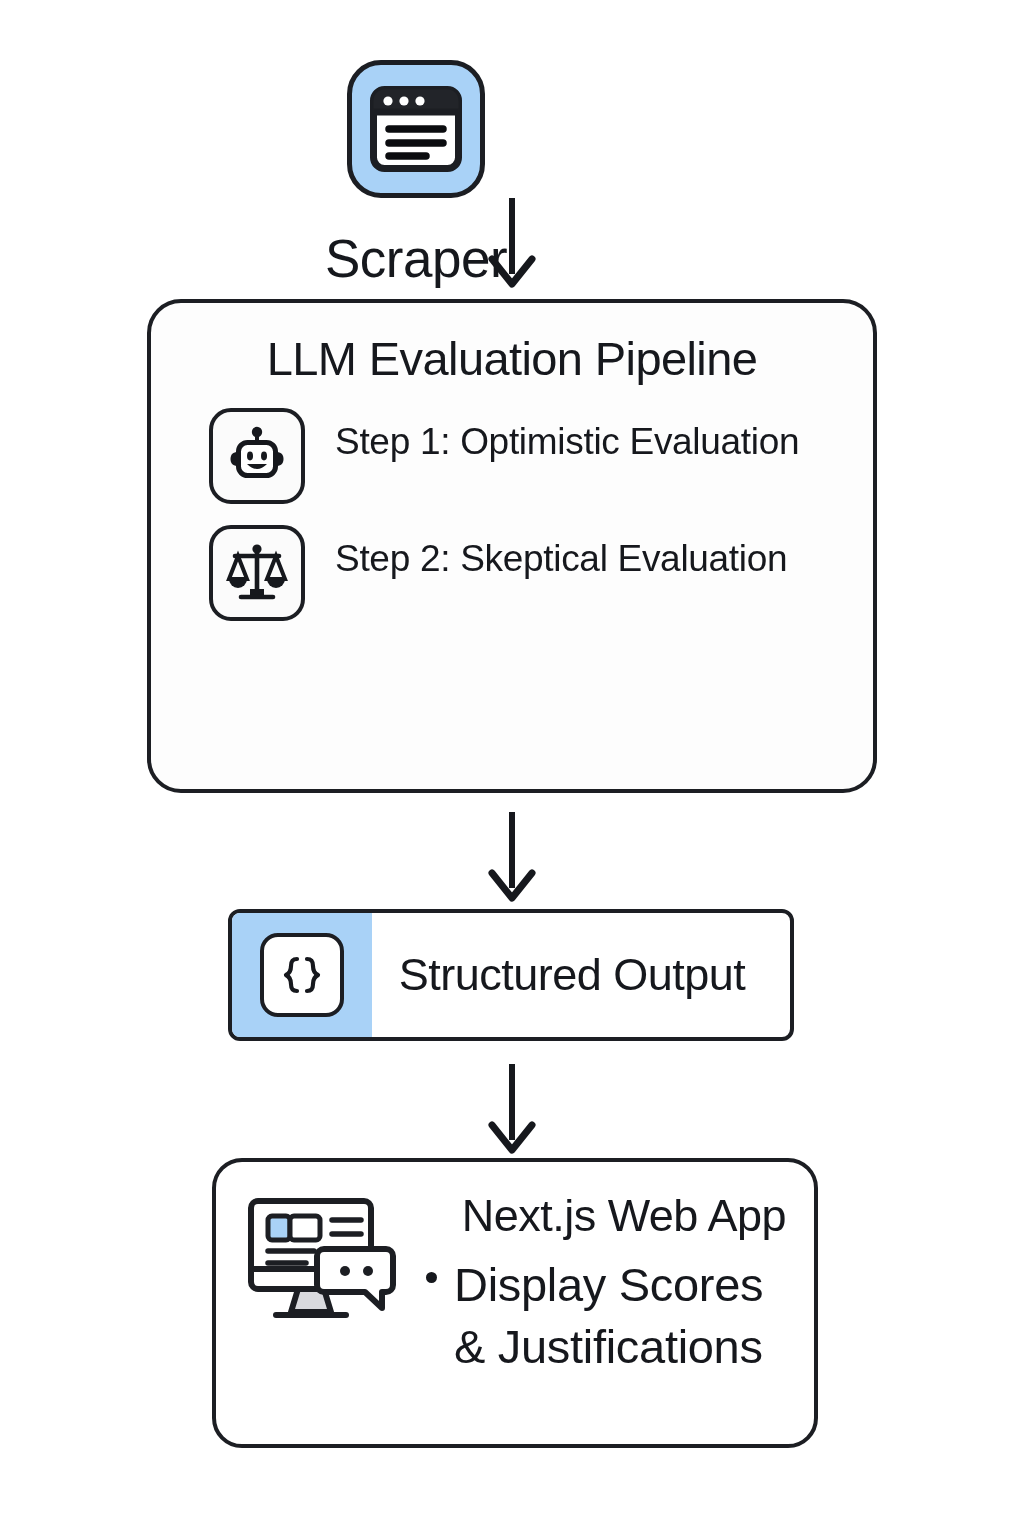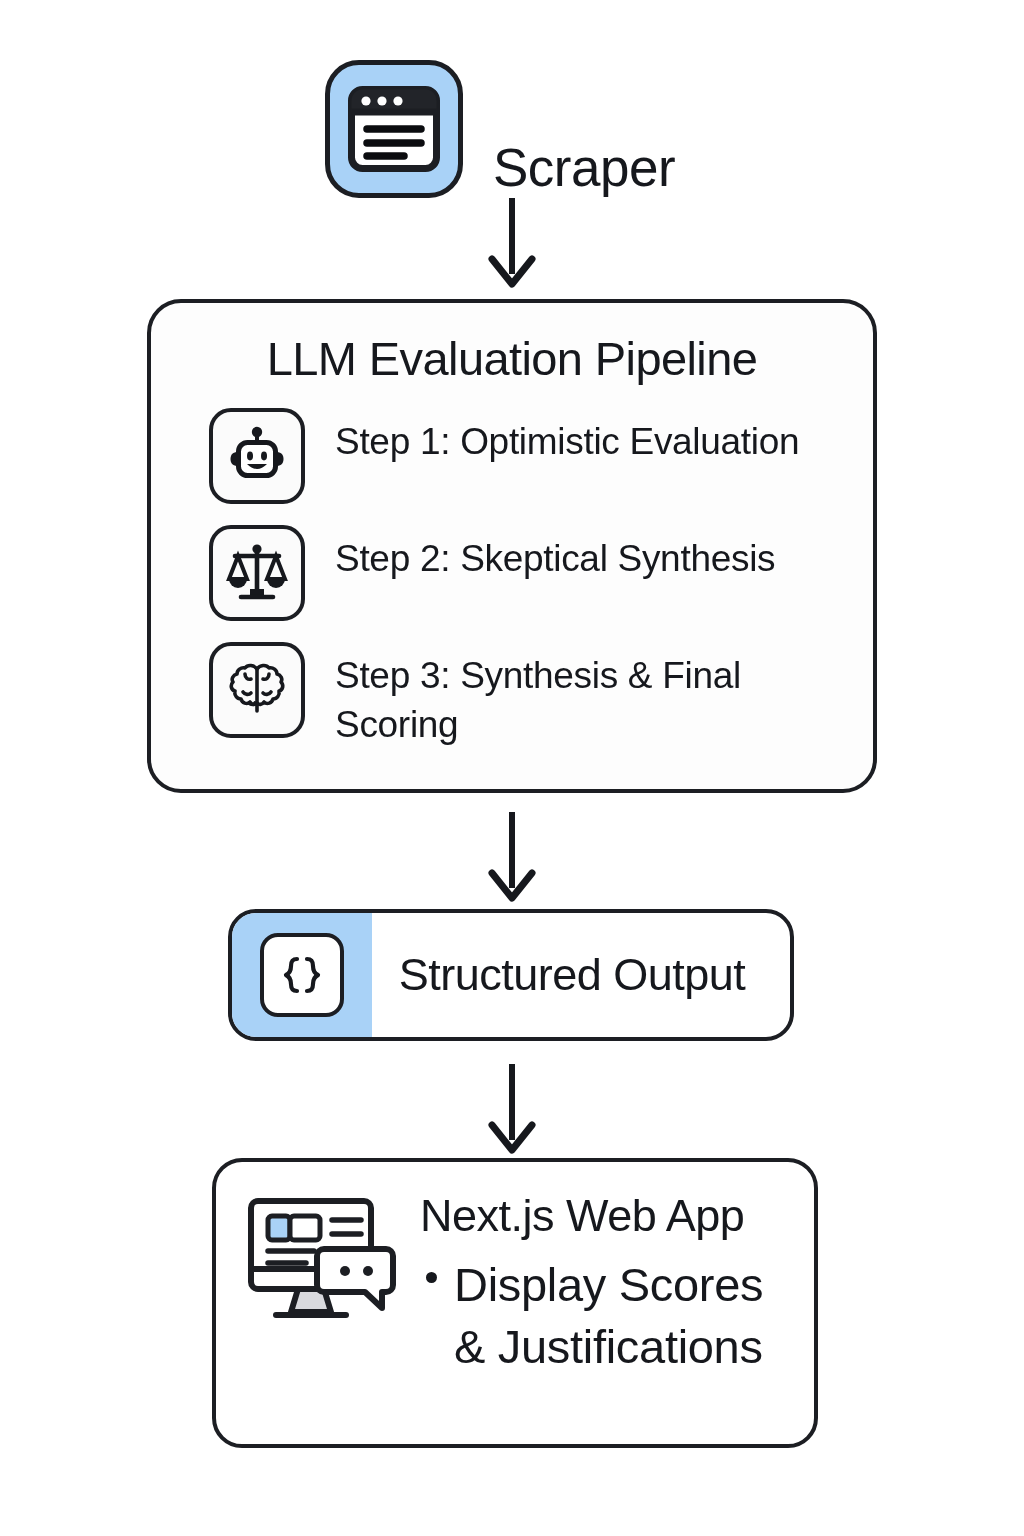--- a/index.html
+++ b/index.html
@@ -17,21 +17,21 @@
     height: 1536px;
     background: #ffffff;
   }
 
   
   .abs { position: absolute; }
 
   
   #scraper-node {
     left: 325px; top: 60px;
-    display: flex; align-items: flex-end; gap: 30px;
+    display: flex; align-items: center; gap: 30px; flex-direction: column;
   }
   #scraper-icon-tile {
     width: 138px; height: 138px;
     border: 5px solid #1c1e23;
     border-radius: 34px;
     background: #a9d2f7;
     display: flex; align-items: center; justify-content: center;
   }
   #scraper-label {
     font-size: 53px;
@@ -89,21 +89,21 @@
     color: #16181d;
     padding-top: 9px;
     max-width: 520px;
   }
 
   
   #structured-box {
     left: 228px; top: 909px;
     width: 566px; height: 132px;
     border: 4.5px solid #1c1e23;
-    border-radius: 28px;
+    border-radius: 12px;
     background: #ffffff;
     overflow: hidden;
     display: flex; align-items: center;
   }
   #structured-icon-panel {
     width: 140px; height: 100%;
     background: #a9d2f7;
     display: flex; align-items: center; justify-content: center;
   }
   #json-tile {
@@ -133,21 +133,21 @@
     align-items: flex-start;
     padding: 26px 22px 22px 30px;
     gap: 22px;
   }
   #webapp-icon { flex: 0 0 auto; margin-top: 8px; }
   #webapp-content { flex: 1; padding-top: 2px; }
   #webapp-title {
     font-size: 45px;
     letter-spacing: -0.5px;
     color: #16181d;
-    text-align: left;
+    text-align: right;
     padding-right: 6px;
   }
   #webapp-bullets {
     list-style: none;
     margin-top: 12px;
     font-size: 47px;
     line-height: 1.32;
     letter-spacing: -0.3px;
     color: #16181d;
   }
@@ -222,40 +222,23 @@
             <line x1="31" y1="9" x2="31" y2="50" stroke="#16181d" stroke-width="4.6"></line>
             <line x1="9" y1="14" x2="53" y2="14" stroke="#16181d" stroke-width="4.6" stroke-linecap="round"></line>
             <path d="M12 14 L3 37 H21 Z" fill="none" stroke="#16181d" stroke-width="4"></path>
             <path d="M3 37a9 9 0 0 0 18 0z" fill="#16181d"></path>
             <path d="M50 14 L41 37 H59 Z" fill="none" stroke="#16181d" stroke-width="4"></path>
             <path d="M41 37a9 9 0 0 0 18 0z" fill="#16181d"></path>
             <rect x="24" y="47" width="14" height="6" fill="#16181d"></rect>
             <line x1="15" y1="55" x2="47" y2="55" stroke="#16181d" stroke-width="4.6" stroke-linecap="round"></line>
           </svg>
         </div>
-        <div class="step-label">Step 2: Skeptical Synthesis</div>
+        <div class="step-label">Step 2: Skeptical Evaluation</div>
       </div>
 
-      <div class="step-row">
-        <div class="step-tile">
-          <svg width="60" height="58" viewBox="0 0 60 58" aria-hidden="true">
-            <g fill="none" stroke="#16181d" stroke-width="3.6" stroke-linecap="round" stroke-linejoin="round">
-              <path d="M30 8c-3-4-9-5-12-1-4-1-8 2-8 6-4 1-6 5-4 8-3 3-2 8 2 9-1 4 2 8 6 8 1 4 6 6 9 3 2 3 5 3 7 1"></path>
-              <path d="M30 8c3-4 9-5 12-1 4-1 8 2 8 6 4 1 6 5 4 8 3 3 2 8-2 9 1 4-2 8-6 8-1 4-6 6-9 3-2 3-5 3-7 1"></path>
-              <line x1="30" y1="9" x2="30" y2="50"></line>
-              <path d="M18 13c0 4 3 6 6 5"></path>
-              <path d="M42 13c0 4-3 6-6 5"></path>
-              <path d="M16 31c2 3 6 3 8 1"></path>
-              <path d="M44 31c-2 3-6 3-8 1"></path>
-              <path d="M22 42c2 2 5 2 6 0"></path>
-            </g>
-          </svg>
-        </div>
-        <div class="step-label">Step 3: Synthesis &amp; Final Scoring</div>
-      </div>
 
     </div>
   </div>
 
   <div class="abs arrow" style="top:810px;">
     <svg width="60" height="92" viewBox="0 0 60 92" aria-hidden="true">
       <line x1="30" y1="2" x2="30" y2="78" stroke="#16181d" stroke-width="6"></line>
       <polyline points="10,63 30,88 50,63" fill="none" stroke="#16181d" stroke-width="7" stroke-linecap="round" stroke-linejoin="round"></polyline>
     </svg>
   </div>

